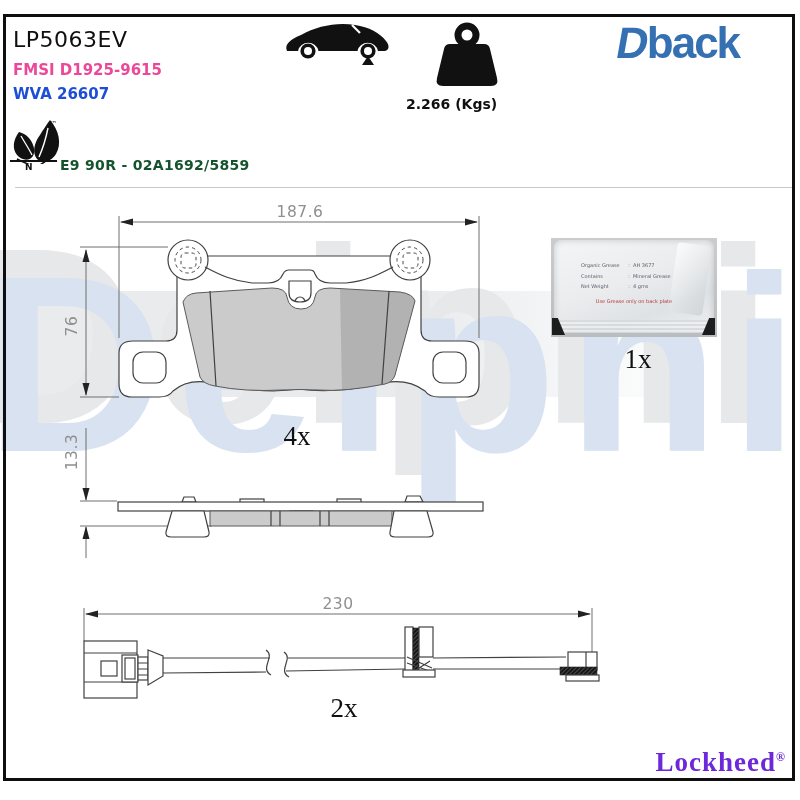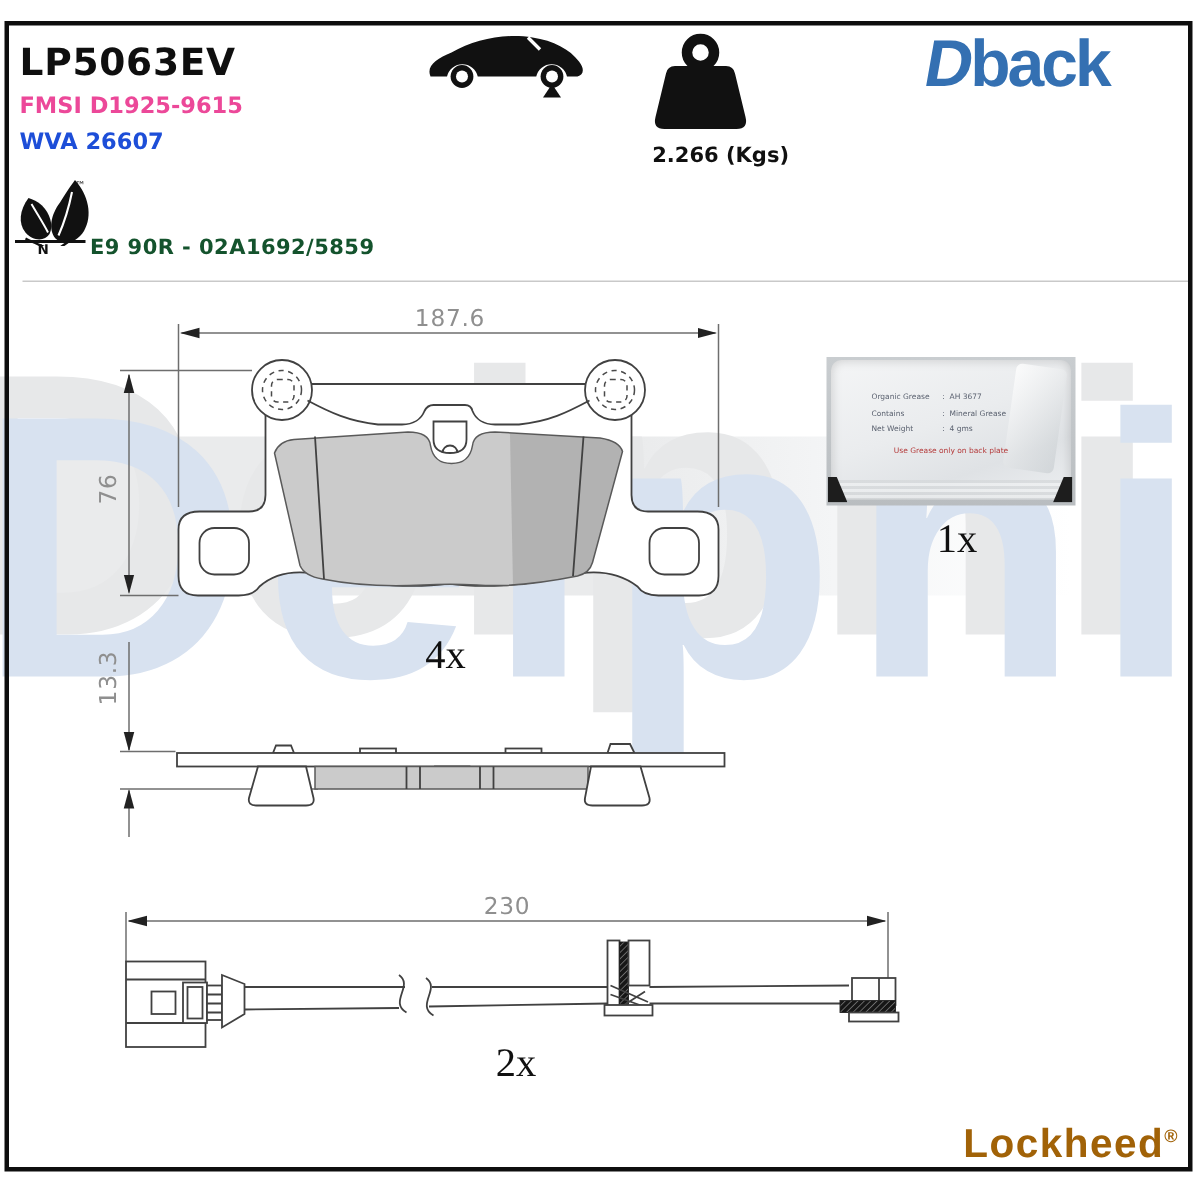--- a/index.html
+++ b/index.html
@@ -6,25 +6,25 @@
   body{width:800px;height:800px;position:relative;overflow:hidden;
        font-family:"DejaVu Sans","Liberation Sans",sans-serif;}
   .abs{position:absolute;}
 
   
   #page-border{left:3px;top:14px;width:792px;height:767px;border:3px solid #0e0e0e;
                box-sizing:border-box;z-index:40;pointer-events:none;}
   #header-sep{left:15px;top:187px;width:779px;height:1px;background:#c9c9c9;z-index:6;}
 
   
-  #part-number{left:13px;top:27px;font-size:25px;font-weight:bold;color:#0f0f0f;letter-spacing:.5px;z-index:7;}
+  #part-number{left:13px;top:27px;font-size:22px;font-weight:normal;color:#0f0f0f;letter-spacing:.5px;z-index:7;}
   #fmsi-code{left:13px;top:61px;font-size:15px;font-weight:bold;color:#ec4899;z-index:7;}
   #wva-code{left:13px;top:85px;font-size:15px;font-weight:bold;color:#1d4ed8;z-index:7;}
   #approval{left:60px;top:157px;font-size:14px;font-weight:bold;color:#14532d;letter-spacing:.3px;z-index:7;}
-  #weight-label{left:406px;top:96px;width:120px;text-align:right;font-size:14px;font-weight:bold;color:#101010;z-index:7;}
+  #weight-label{left:406px;top:96px;width:120px;text-align:left;font-size:14px;font-weight:bold;color:#101010;z-index:7;}
 
   #delphi-logo{left:617px;top:18px;font-size:44px;font-weight:bold;color:#3470b2;
                letter-spacing:-2px;z-index:7;font-family:"Liberation Sans",sans-serif;}
   #delphi-logo .logo-d{display:inline-block;transform:skewX(-10deg);}
 
   #eco-line{left:10px;top:160px;width:47px;height:2px;background:#111;z-index:7;}
   #eco-letter{left:25px;top:162px;font-size:9px;font-weight:bold;color:#111;z-index:7;}
   #eco-tm{left:50px;top:120px;font-size:7px;color:#111;z-index:7;}
 
   
@@ -61,22 +61,22 @@
   #sachet-corner-right{right:2px;clip-path:polygon(55% 0,100% 0,100% 100%,0 100%);}
   #sachet-text{position:absolute;left:30px;top:22px;font-size:5px;color:#5b6270;
                filter:blur(.35px);line-height:2.1;white-space:nowrap;}
   .sachet-row span{display:inline-block;}
   .sachet-label{width:44px;}
   .sachet-sep{width:8px;text-align:center;}
   #sachet-warning{position:absolute;left:0;right:0;top:60px;text-align:center;font-size:5px;
                   color:#b43a3a;filter:blur(.35px);}
 
   
-  #lockheed{right:14px;top:747px;font-family:Liberation Sans, sans-serif;
-            font-weight:bold;font-size:27px;color:#a16207;letter-spacing:1px;z-index:7;}
+  #lockheed{right:14px;top:747px;font-family:Liberation Serif, serif;
+            font-weight:bold;font-size:27px;color:#6d28d9;letter-spacing:1px;z-index:7;}
   #lockheed sup{font-size:12px;vertical-align:super;}
 </style>
 </head>
 <body>
 
 <div class="abs" id="wm-band"></div>
 <div class="abs wm-text" id="wm-gray">Delphi</div>
 <div class="abs wm-text" id="wm-blue">Delphi</div>
 
 <div class="abs" id="part-number">LP5063EV</div>

